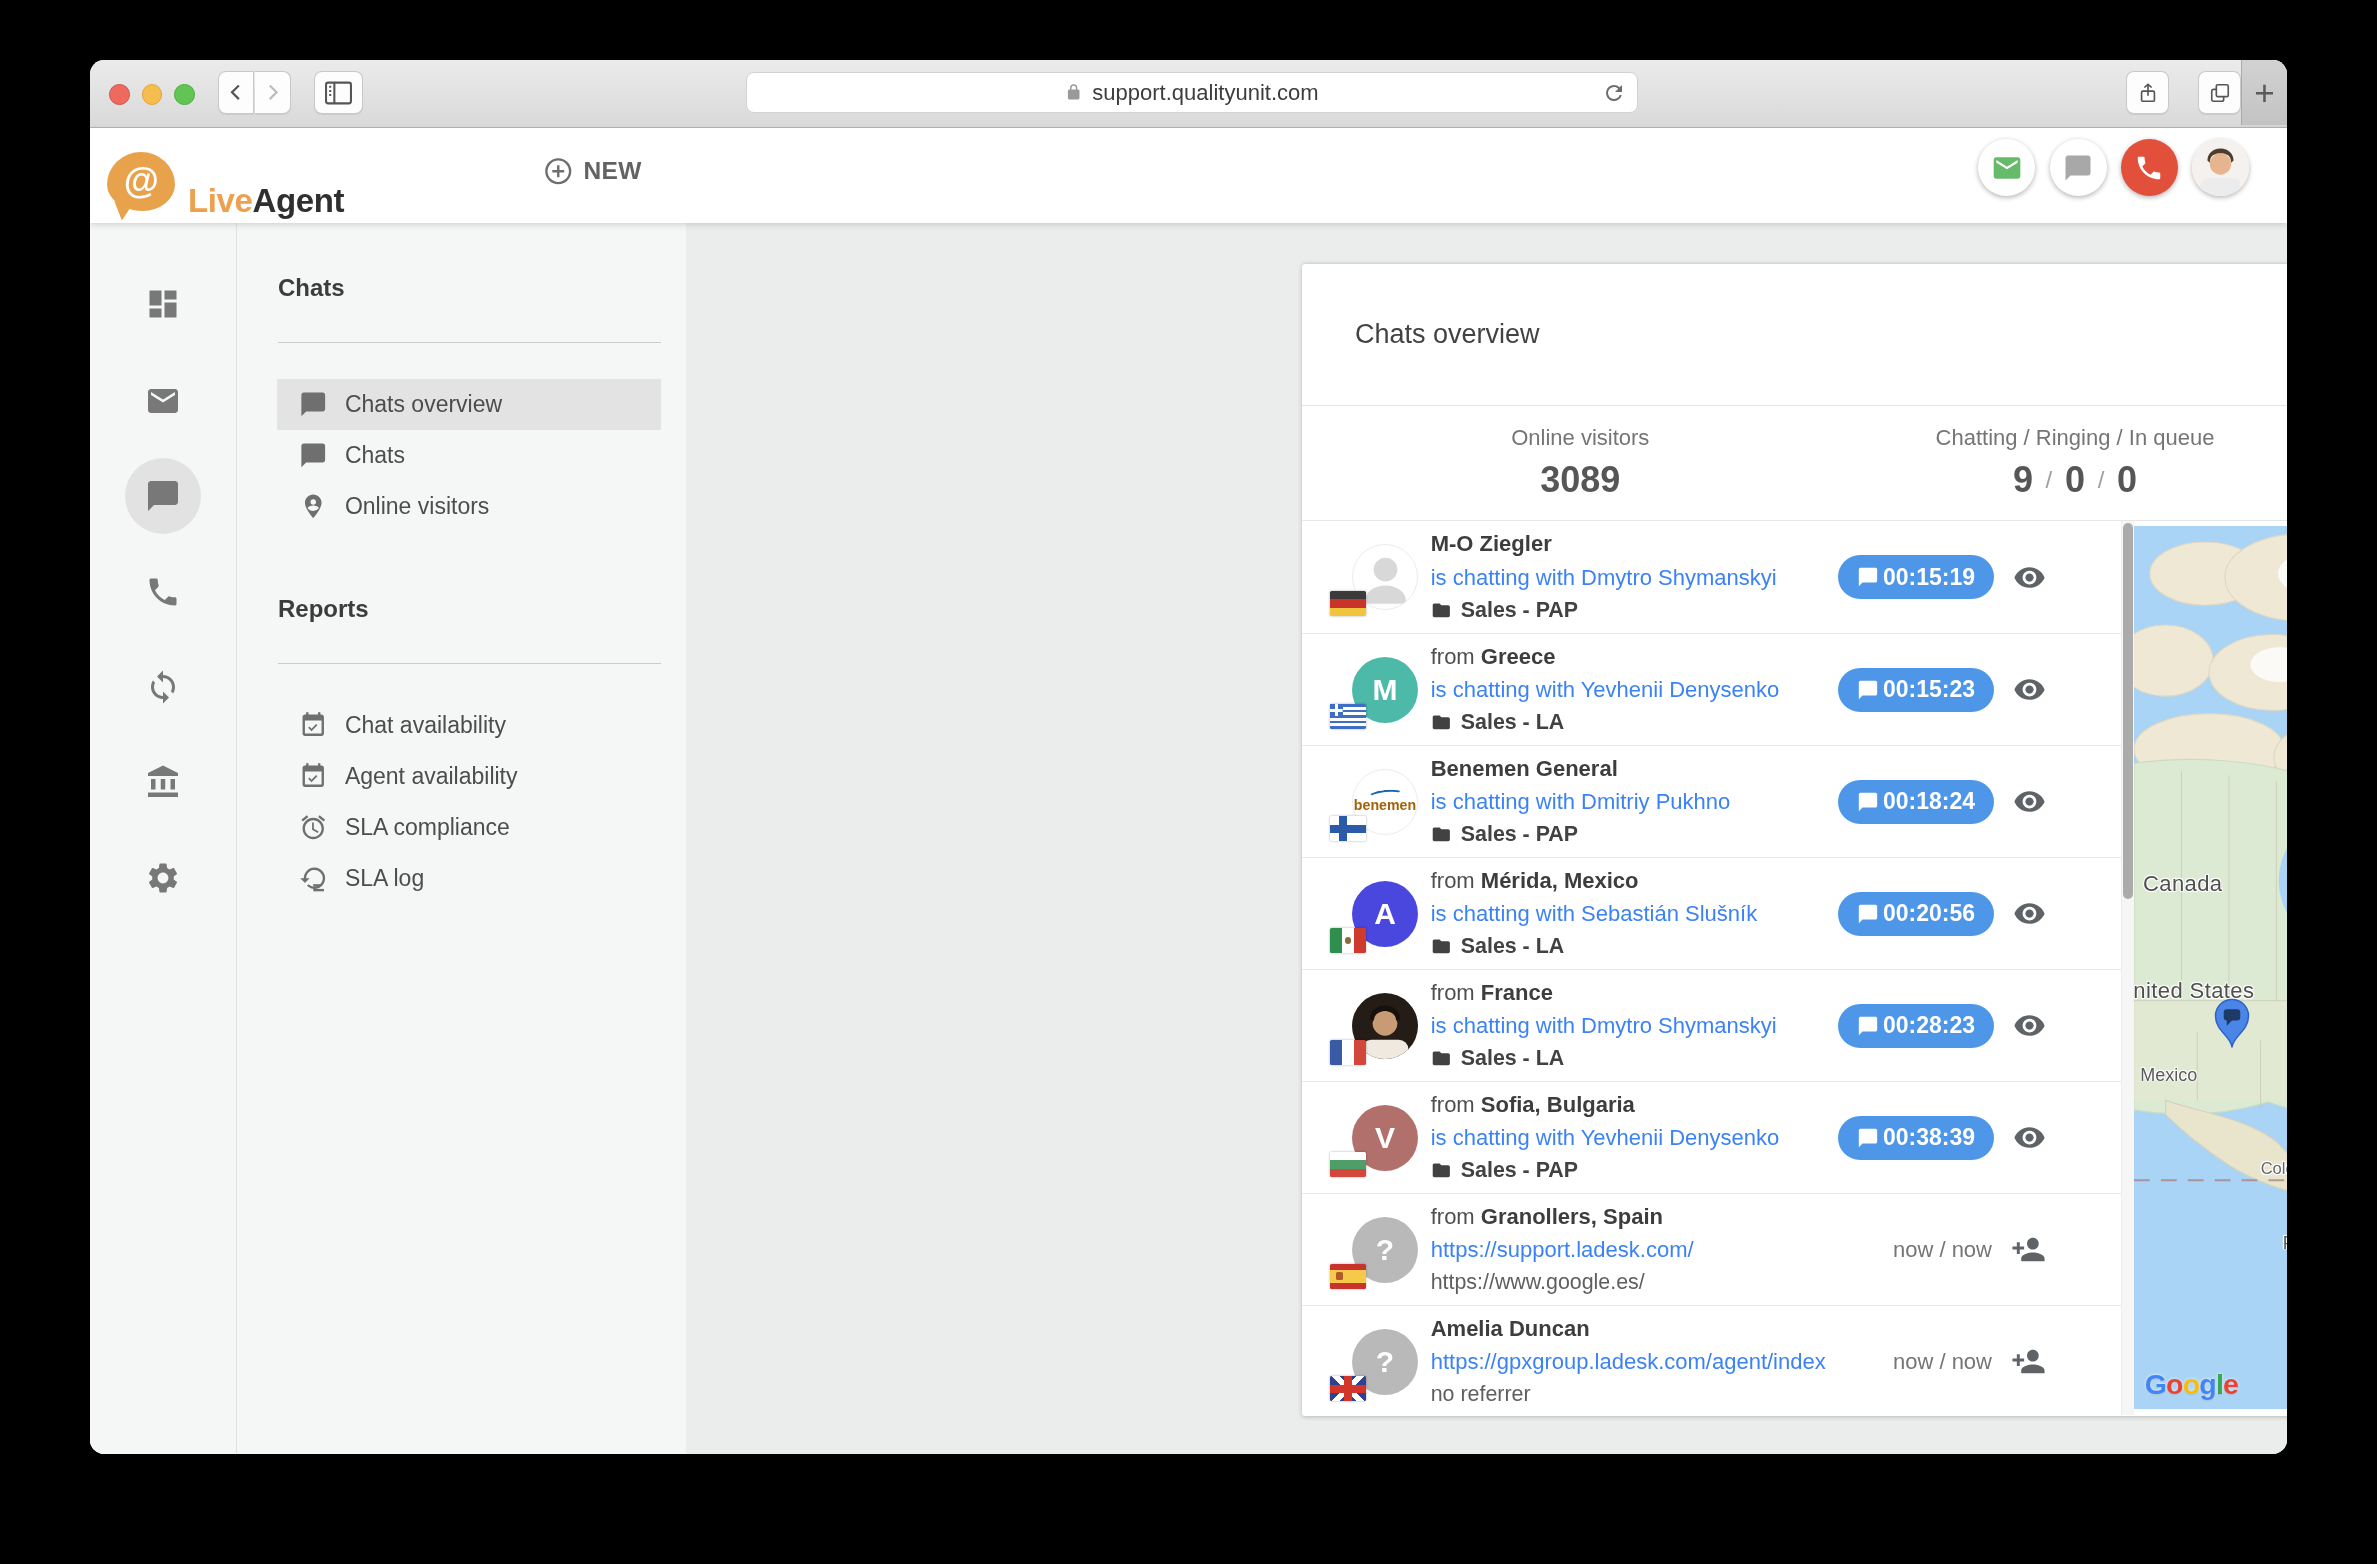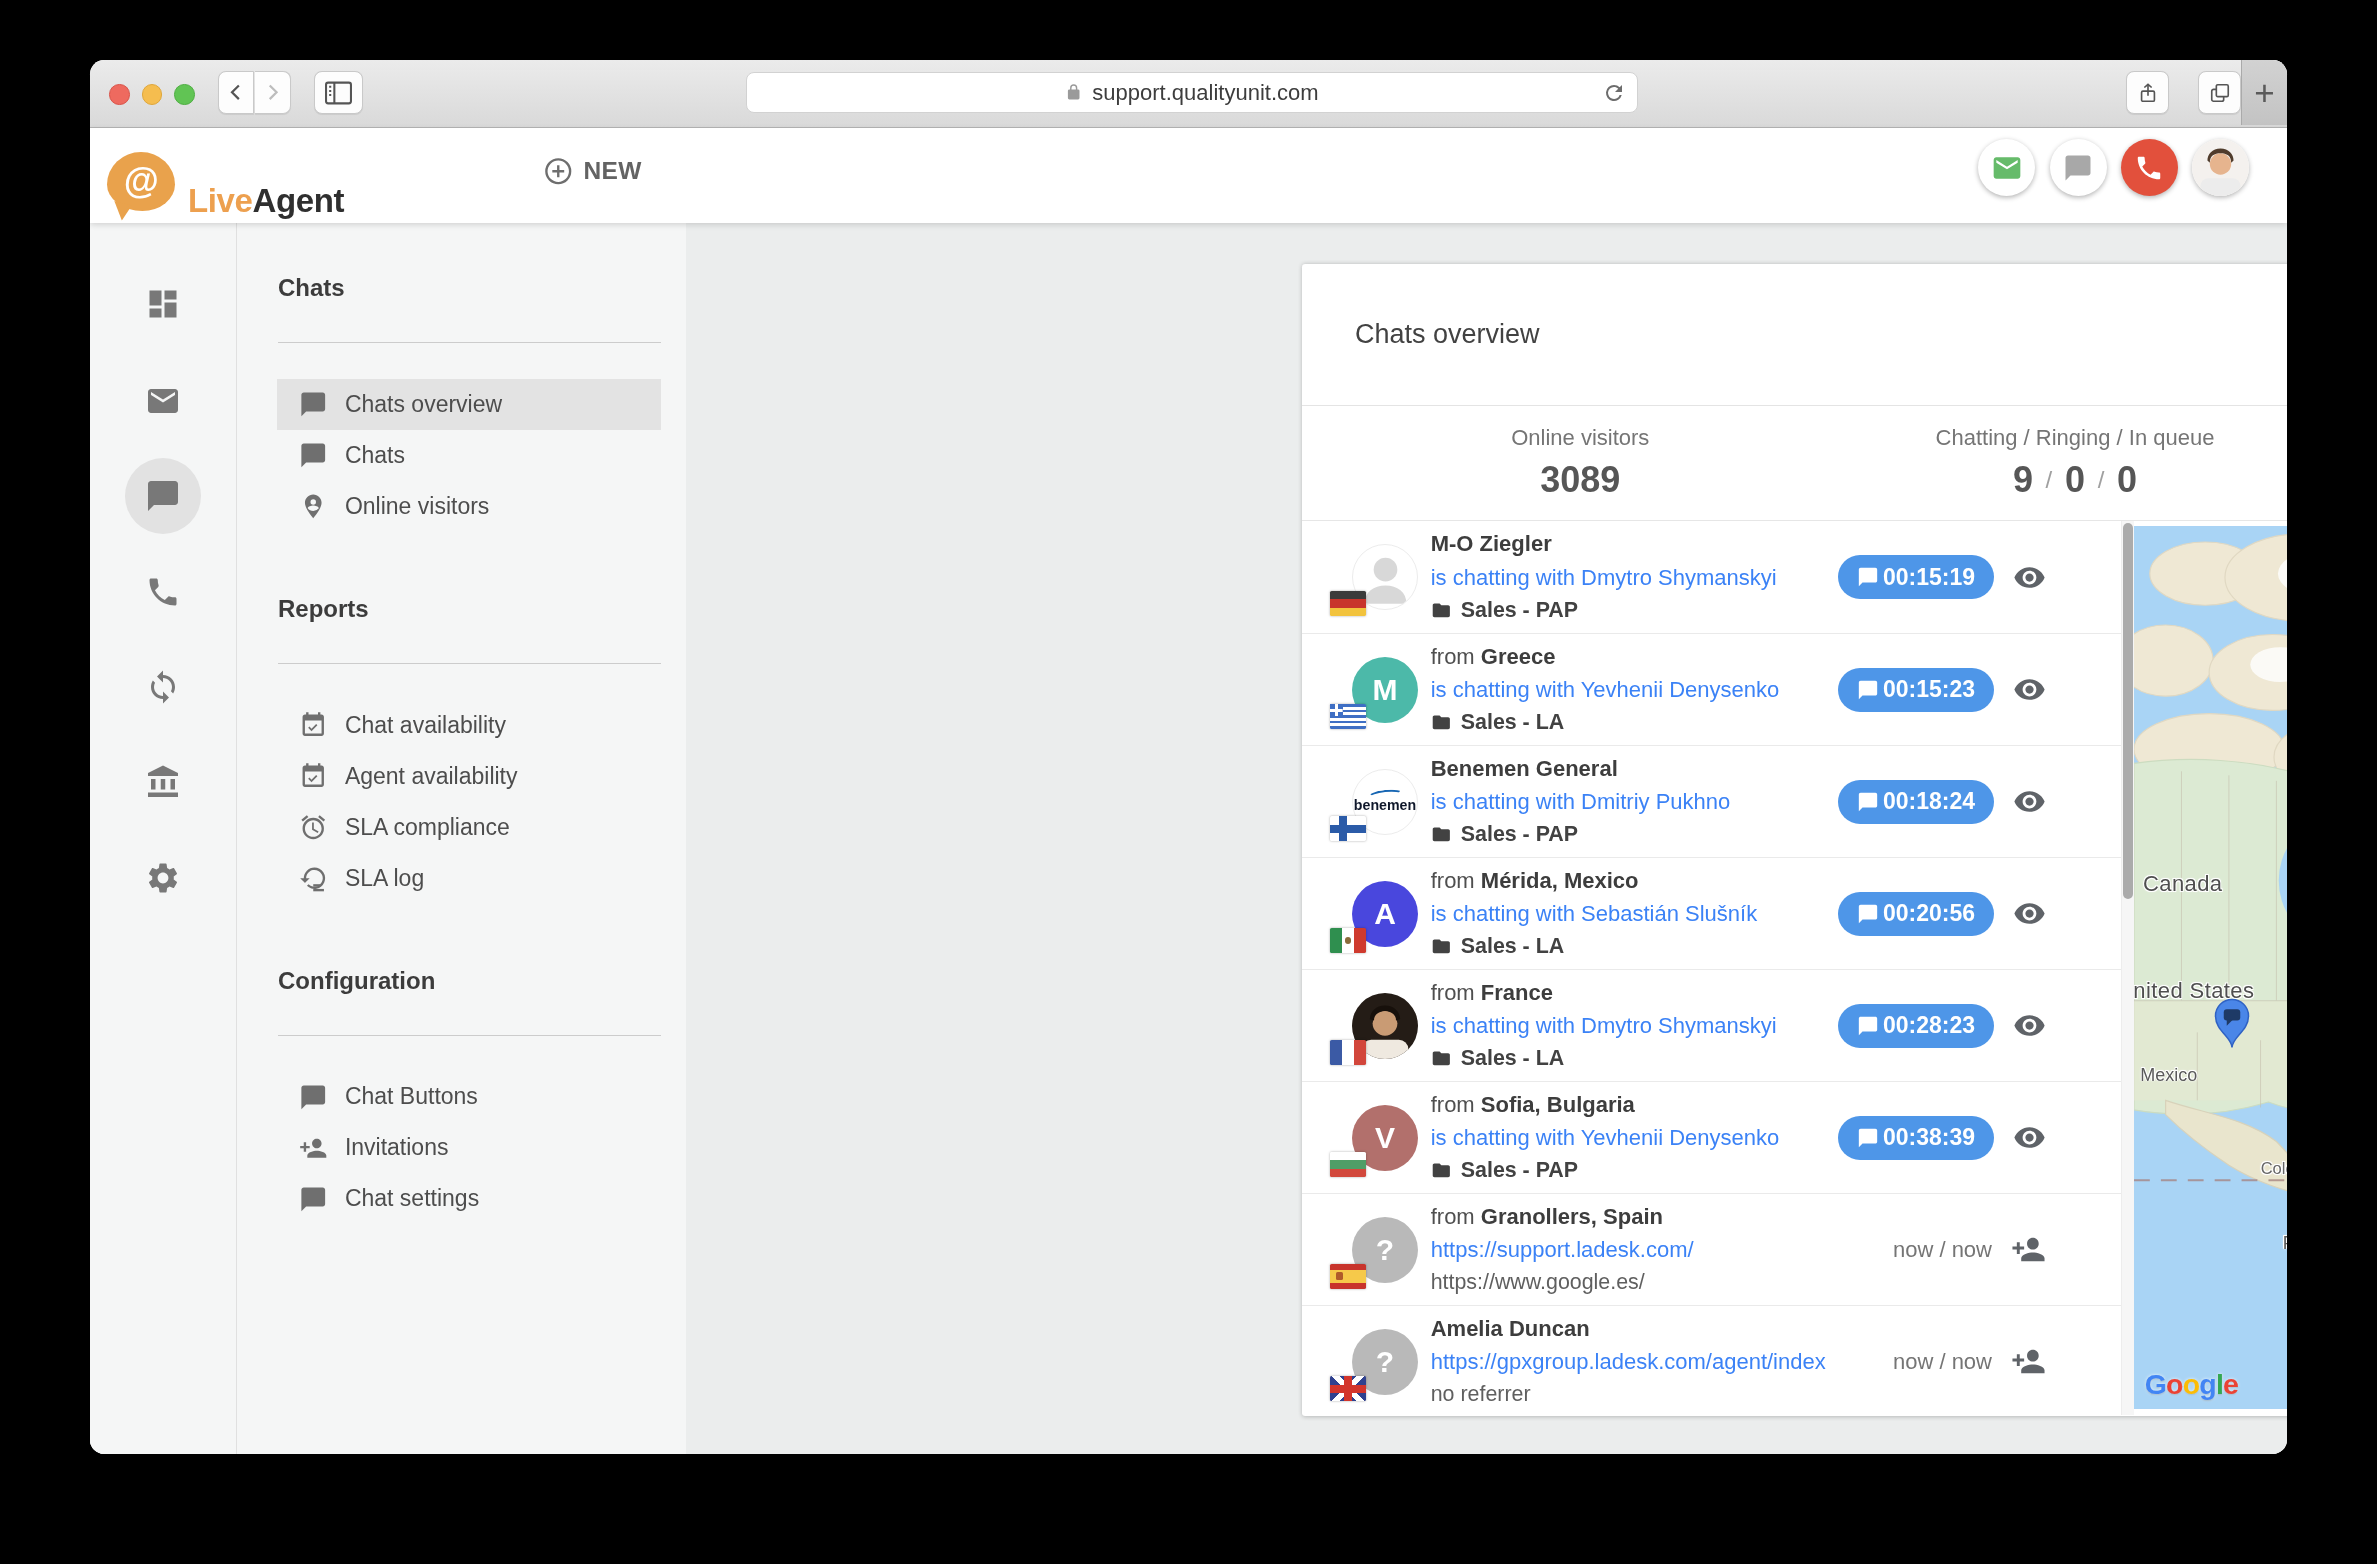--- a/index.html
+++ b/index.html
@@ -65,21 +65,21 @@
   .card-body { display:flex; height:894px; }
   .chat-list { width:819px; flex:none; }
   .chat-row { position:relative; height:112px; display:flex; align-items:center; }
   .chat-row + .chat-row { border-top:0.8px solid #eaeaea; }
   .avatar-wrap { position:relative; width:66px; height:66px; margin-left:50px; flex:none; }
   .avatar { width:66px; height:66px; border-radius:50%; overflow:hidden; display:flex; align-items:center; justify-content:center; }
   .avatar-letter { color:#fff; font-size:30px; font-weight:700; }
   .avatar-sil, .avatar-logo { border:1.6px solid #ececec; background:#fff; }
   .avatar-logo { flex-direction:column; }
   .avatar-logo .logo-arc { width:35px; height:11px; border:2.4px solid transparent; border-top-color:#1766b3; border-radius:50%; margin-bottom:-3.2px; transform:rotate(-6deg); }
-  .avatar-logo .logo-text { color:#0f172a; font-size:14.2px; font-weight:700; }
+  .avatar-logo .logo-text { color:#a16207; font-size:14.2px; font-weight:700; }
   .flag { position:absolute; left:-22px; bottom:-6.3px; width:36px; height:25px; border-radius:1.6px; box-shadow:0 0 2.4px rgba(0,0,0,.35); }
   .flag-germany{ background:linear-gradient(180deg,#3b3b3b 0 33%,#c8342c 33% 66%,#f2c33d 66%); }
   .flag-greece{ background:linear-gradient(180deg,#3f6fc4 0 11.1%,#fff 11.1% 22.2%,#3f6fc4 22.2% 33.3%,#fff 33.3% 44.4%,#3f6fc4 44.4% 55.5%,#fff 55.5% 66.6%,#3f6fc4 66.6% 77.7%,#fff 77.7% 88.8%,#3f6fc4 88.8%); position:absolute; }
   .flag-greece:after{ content:""; position:absolute; left:0; top:0; width:12.7px; height:12.7px; background:linear-gradient(#fff,#fff) center/12.7px 3.2px no-repeat, linear-gradient(#fff,#fff) center/3.2px 12.7px no-repeat, #3f6fc4; }
   .flag-finland{ background:linear-gradient(90deg,transparent 0 9.5px,#2b5ba8 9.5px 17.4px,transparent 17.4px) , linear-gradient(180deg,transparent 0 9.5px,#2b5ba8 9.5px 16.6px,transparent 16.6px), #fff; }
   .flag-mexico{ background:linear-gradient(90deg,#2f8f4f 0 33%,#fff 33% 66%,#cf3a2e 66%); }
   .flag-mexico:after{ content:""; position:absolute; left:15px; top:9.5px; width:6.3px; height:6.3px; border-radius:50%; background:#8a6b3a; }
   .flag-france{ background:linear-gradient(90deg,#3b5aa5 0 33%,#fff 33% 66%,#d2463b 66%); }
   .flag-bulgaria{ background:linear-gradient(180deg,#fff 0 33%,#4f9e67 33% 66%,#d2483c 66%); }
   .flag-spain{ background:linear-gradient(180deg,#c8342c 0 25%,#f6c94a 25% 75%,#c8342c 75%); }
@@ -305,44 +305,20 @@
           <div class="sb-item">
             <svg class="ico" viewBox="0 0 24 24">
                   <path d="M13 3a9 9 0 0 0-9 9H1l3.89 3.89.07.14L9 12H6a7 7 0 1 1 2.1 5l-1.42 1.42A9 9 0 1 0 13 3z"></path>
                   <rect x="12" y="17" width="6" height="2"></rect>
                   <rect x="12" y="21" width="9" height="2"></rect>
                 </svg>
             <span>SLA log</span>
           </div>
         </div>
       </div>
-      <div class="sec">
-        <div class="sb-head">Configuration</div>
-        <div class="sb-div"></div>
-        <div class="sb-list">
-          <div class="sb-item">
-            <svg class="ico" viewBox="0 0 24 24">
-                  <path d="M20 2H4c-1.1 0-2 .9-2 2v18l4-4h14c1.1 0 2-.9 2-2V4c0-1.1-.9-2-2-2z"></path>
-                </svg>
-            <span>Chat Buttons</span>
-          </div>
-          <div class="sb-item">
-            <svg class="ico" viewBox="0 0 24 24">
-                  <path d="M15 12c2.21 0 4-1.79 4-4s-1.79-4-4-4-4 1.79-4 4 1.79 4 4 4zm-9-2V7H4v3H1v2h3v3h2v-3h3v-2H6zm9 4c-2.67 0-8 1.34-8 4v2h16v-2c0-2.66-5.33-4-8-4z"></path>
-                </svg>
-            <span>Invitations</span>
-          </div>
-          <div class="sb-item">
-            <svg class="ico" viewBox="0 0 24 24">
-                  <path d="M20 2H4c-1.1 0-2 .9-2 2v18l4-4h14c1.1 0 2-.9 2-2V4c0-1.1-.9-2-2-2z"></path>
-                </svg>
-            <span>Chat settings</span>
-          </div>
-        </div>
-      </div>
     </div>
 
     <div class="main">
       <div class="card">
         <div class="card-head">
           <div class="card-title">Chats overview</div>
 
         </div>
 
         <div class="stats">

